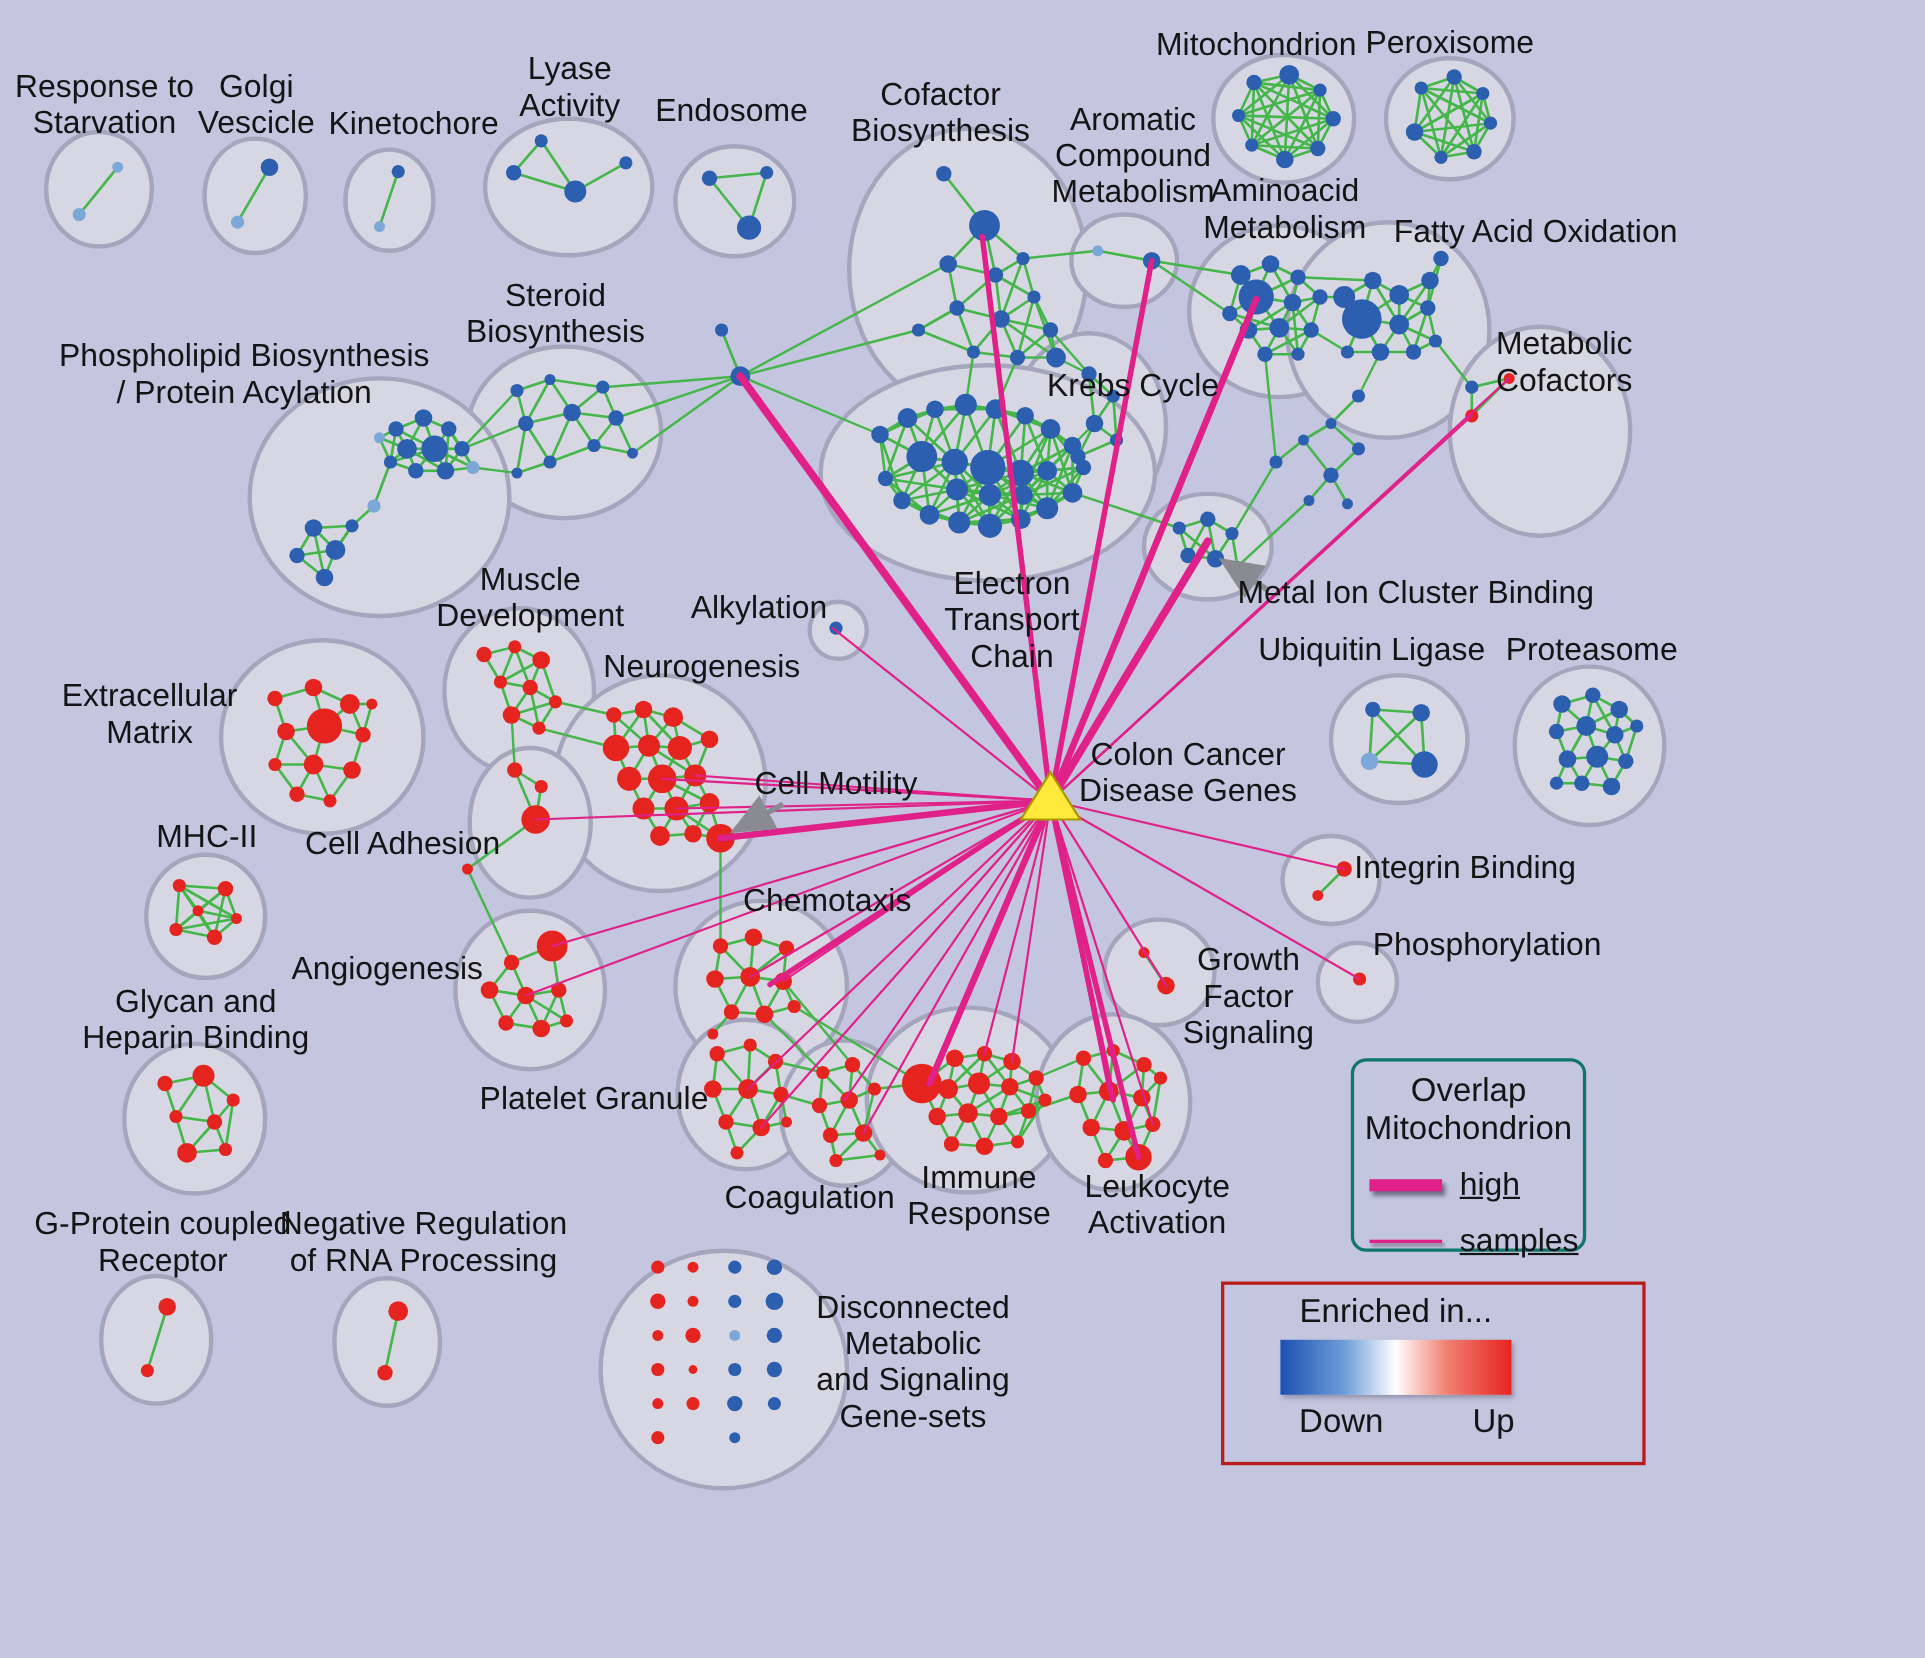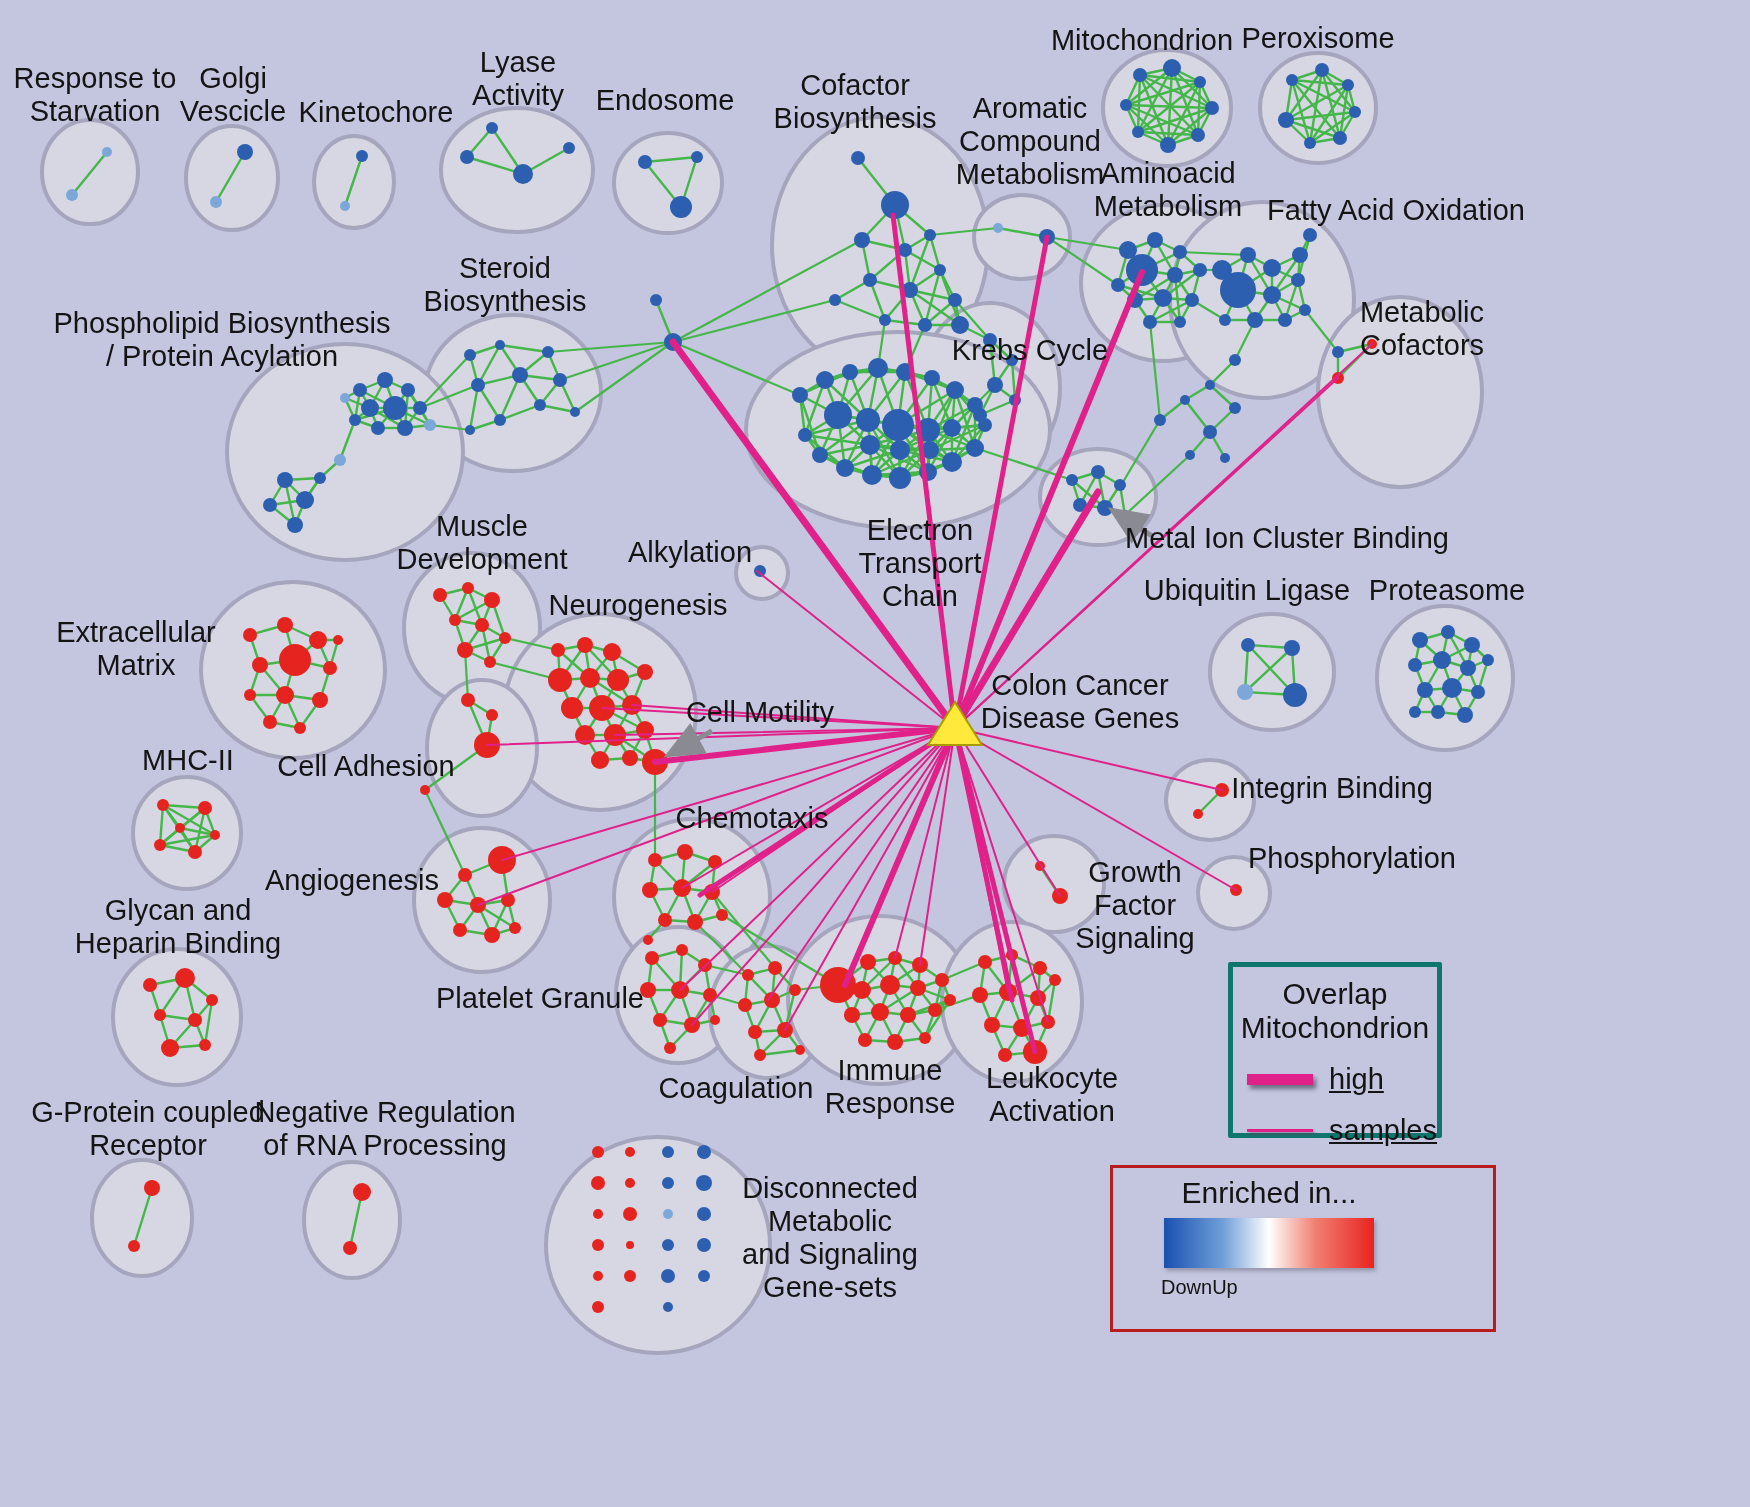--- a/index.html
+++ b/index.html
@@ -8,41 +8,41 @@
     background:#c4c5df; overflow:hidden;
   }
   svg.net { position:absolute; left:0; top:0; width:1750px; height:1507px; }
   svg text.lbl {
     font-family:"Liberation Sans", sans-serif;
     font-size:29px; fill:#141414;
   }
   
   .legend-overlap {
     position:absolute; left:1228px; top:962px; width:214px; height:176px;
-    border:5px solid #0f766e; border-radius:2px; box-sizing:border-box;
+    border:3px solid #0f766e; border-radius:14px; box-sizing:border-box;
   }
   .lo-title { text-align:center; font-size:30px; color:#141414; line-height:34px; }
   .lo-title.first { margin-top:10px; }
   .lrow { display:flex; align-items:center; margin:18px 0 0 14px; }
   .swatch-high  { width:66px; height:11px; background:#e0218a; box-shadow:3px 4px 4px rgba(80,80,100,.75); }
   .swatch-moderate { width:66px; height:3px; background:#e0218a; box-shadow:2px 3px 3px rgba(80,80,100,.6); }
   .lrow-label { margin-left:16px; font-size:29px; color:#141414;text-decoration:underline; }
   
   .legend-enriched {
     position:absolute; left:1110px; top:1165px; width:386px; height:167px;
     border:3px solid #b91c1c; box-sizing:border-box;padding-left:44px;
   }
   .le-left { position:absolute; left:48px; top:8px; width:216px; text-align:center; }
   .le-title { font-size:30px; color:#141414; }
   .grad {
     width:210px; height:50px; margin:8px auto 0 auto;
     background:linear-gradient(to right,#1a50b2 0%,#6f9fd8 28%,#ffffff 50%,#f08072 72%,#e8231f 100%);
     box-shadow:2px 3px 4px rgba(80,80,100,.4);
   }
-  .du { display:flex; font-size:20px; color:#141414; margin-top:8px; }
+  .du { display:flex; justify-content:space-between; font-size:30px; color:#141414; margin-top:8px;margin-left:20px; }
   .le-right { position:absolute; right:10px; top:32px; width:150px; text-align:center; font-size:27px; color:#141414; line-height:32px; }
 </style>
 </head>
 <body>
 
 <div class="canvas">
 
   <svg class="net" viewBox="0 0 1750 1507">
     <defs>
       <marker id="arrw" markerWidth="9" markerHeight="8" refX="7" refY="3.5" orient="auto">

